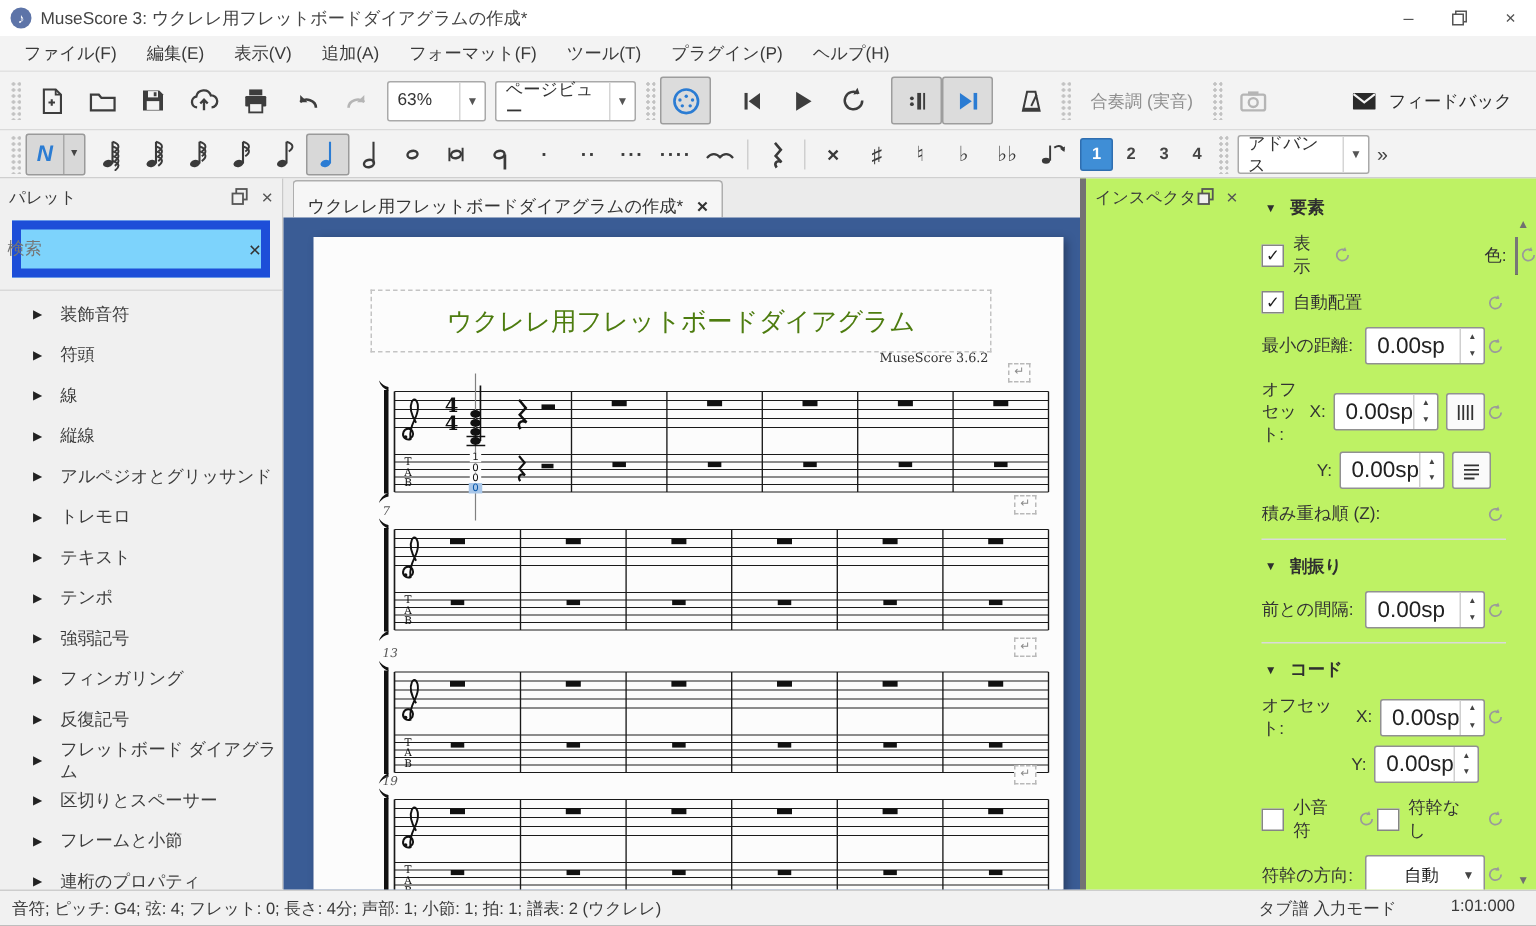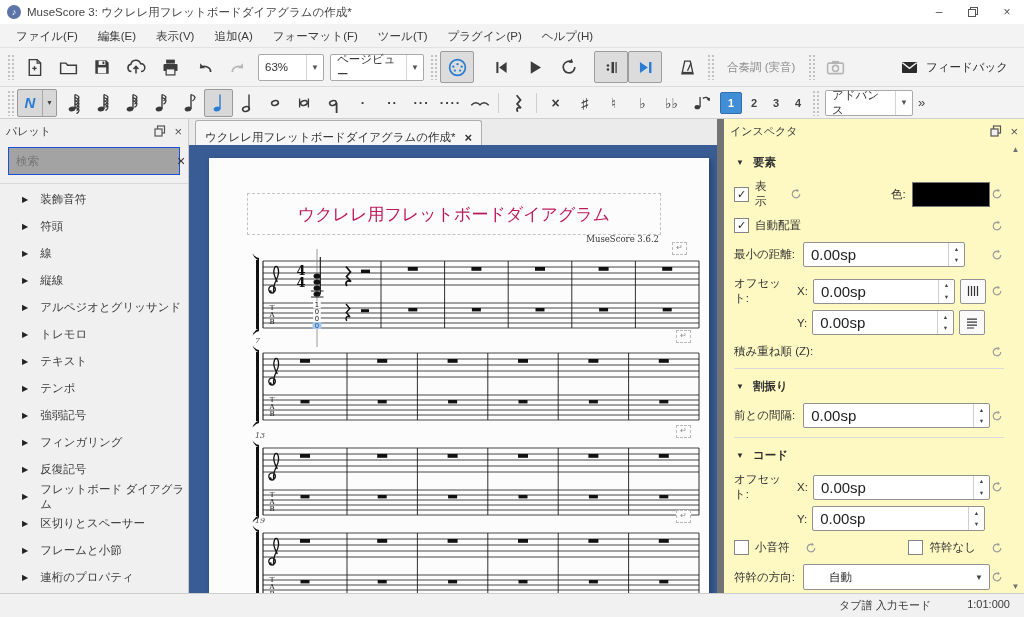--- a/index.html
+++ b/index.html
@@ -39,43 +39,43 @@
   .vbtn{width:20px;height:20px;margin:0 1px;display:flex;align-items:center;justify-content:center;font-size:11px;font-weight:bold;border-radius:2px;color:#444;flex:0 0 auto;}
   .vbtn.v1{background:#3f8ed6;border:1px solid #2f6eb0;color:#fff;}
   .sep{width:1px;height:20px;background:#cfcfcf;margin:0 4px;flex:0 0 auto;}
   .overflow{font-size:13px;color:#444;margin:0 2px;flex:0 0 auto;}
   
   .main{flex:1;display:flex;min-height:0;}
   
   .palette{width:188px;background:#f0f0f0;border-right:1px solid #c9c9c9;display:flex;flex-direction:column;flex:0 0 auto;}
   .panel-head{height:24px;display:flex;align-items:center;font-size:11px;color:#3a3a3a;padding:0 6px;}
   .panel-head .ph-icons{margin-left:auto;display:flex;align-items:center;gap:8px;color:#555;}
-  .search{margin:4px 8px 6px 8px;height:26px;background:#a3a3a3;border:1px solid #1d4ed8;display:flex;align-items:center;}
+  .search{margin:4px 8px 6px 8px;height:26px;background:#7dd3fc;border:6px solid #1d4ed8;display:flex;align-items:center;justify-content:flex-end;}
   .search input{border:none;outline:none;flex:1;font-size:11.5px;padding:0 7px;font-family:inherit;color:#333;background:transparent;}
   .search .clr{width:24px;text-align:center;color:#333;font-size:14px;}
   .pal-sep{height:1px;background:#d9d9d9;margin:2px 0 2px 0;}
   .pal-list{flex:1;overflow:hidden;}
   .pal-item{height:27px;display:flex;align-items:center;padding-left:22px;font-size:11.5px;color:#3c3c3c;}
   .pal-item .tri{font-size:8px;color:#222;margin-right:12px;}
   
   .center{flex:1;display:flex;flex-direction:column;min-width:0;}
   .tabbar{height:26px;background:#ebebeb;display:flex;align-items:flex-end;flex:0 0 auto;}
   .tab{height:24px;margin-left:6px;background:#f6f6f6;border:1px solid #aeaeae;border-bottom:none;border-radius:3px 3px 0 0;display:flex;align-items:flex-end;padding:0 9px;font-size:11.5px;color:#333;gap:9px;}
   .tab .x{font-size:13px;color:#333;font-weight:bold;}
   .canvas{flex:1;background:#3a5c95;position:relative;overflow:hidden;}
   .page{position:absolute;left:20px;top:13px;width:500px;height:560px;background:#fcfcfc;box-shadow:2px 2px 6px rgba(0,0,0,.35);}
   .title-frame{position:absolute;left:38px;top:35px;width:412px;height:40px;border:1px dashed #c4c4c4;display:flex;align-items:center;justify-content:center;}
-  .score-title{font-family:"DejaVu Serif",serif;font-size:17px;color:#be185d;}
+  .score-title{font-family:"DejaVu Serif",serif;font-size:17px;color:#4d7c0f;}
   .score-version{position:absolute;right:50px;top:76px;font-family:"DejaVu Serif",serif;font-size:8.5px;color:#333;}
   .system{position:absolute;left:42px;width:452px;height:104px;}
   .system svg{position:absolute;left:0;top:0;}
   .mnum{position:absolute;left:4px;top:-3px;font-family:"DejaVu Serif",serif;font-style:italic;font-size:8px;color:#555;}
   .brk{position:absolute;width:13px;height:11px;border:1px dashed #b9b9b9;color:#8b8b8b;font-size:8px;line-height:10px;text-align:center;background:#fcfcfc;}
   
-  .inspector{width:300px;background:#fef9c3;border-left:7px solid #737373;display:flex;flex-direction:column;flex:0 0 auto;position:relative;}
+  .inspector{width:300px;background:#bef264;border-left:4px solid #737373;display:flex;flex-direction:row;flex:0 0 auto;position:relative;}
   .insp-body{flex:1;overflow:hidden;padding:2px 20px 0 10px;position:relative;}
   .scrollgut{position:absolute;right:2px;top:26px;bottom:2px;width:13px;display:flex;flex-direction:column;justify-content:space-between;align-items:center;color:#707070;font-size:8px;}
   .sec-head{display:flex;align-items:center;gap:9px;font-size:11.5px;font-weight:bold;color:#2f2f2f;margin:10px 0 8px 2px;}
   .sec-head .tri{font-size:8px;}
   .irow{display:flex;align-items:center;margin:9px 0;font-size:11.5px;color:#333;}
   .chk{width:13px;height:13px;border:1px solid #858585;background:#fff;margin-right:6px;display:flex;align-items:center;justify-content:center;font-size:11px;color:#222;flex:0 0 auto;}
   .reset{color:#9a9a9a;margin-left:14px;display:flex;}
   .reset.right{margin-left:auto;}
   .spin{height:23px;background:#fff;border:1px solid #919191;border-radius:2px;display:flex;align-items:stretch;flex:1;}
   .spin .sval{flex:1;display:flex;align-items:center;padding-left:7px;font-size:15px;color:#222;}
@@ -946,18 +946,19 @@
                 <use href="#ic-reset"></use>
               </svg>
             </span>
         </div>
 
       </div>
     </div>
   </div>
 
   <div class="statusbar">
+    <span>音符; ピッチ: G4; 弦: 4; フレット: 0; 長さ: 4分; 声部: 1;  小節: 1; 拍: 1; 譜表: 2 (ウクレレ)</span>
     <span class="right">
       <span>タブ譜 入力モード</span>
       <span>1:01:000</span>
     </span>
   </div>
 </div>
 
 </body></html>

